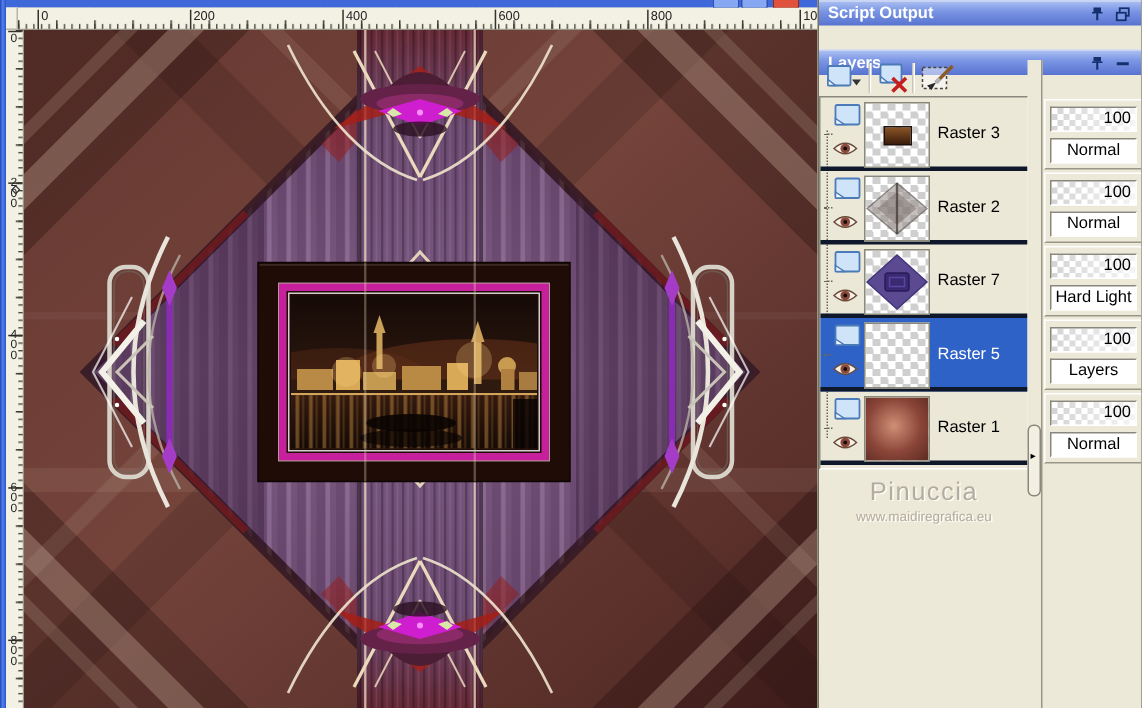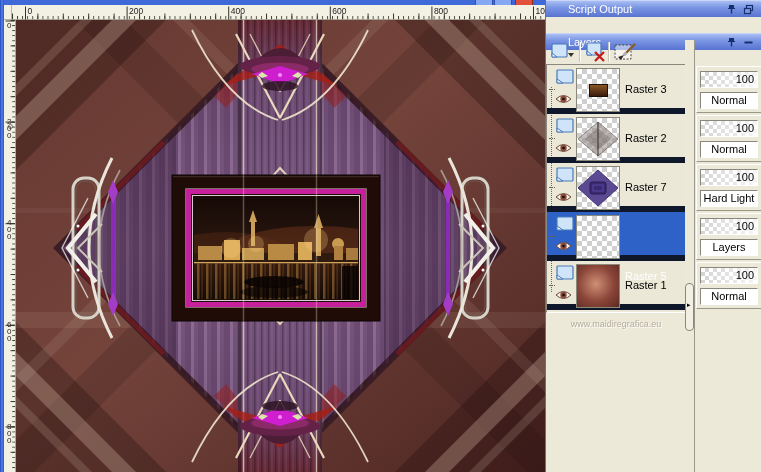--- a/index.html
+++ b/index.html
@@ -24,41 +24,41 @@
   .vlabel{position:absolute;left:3px;width:7px;font-size:8px;line-height:6.8px;
     word-break:break-all;color:#222;}
   .canvas-art{position:absolute;left:16px;top:20px;width:529px;height:452px;}
   .win-right-edge{position:absolute;left:545px;top:0;width:1px;height:472px;background:#74725f;}
 
   
   .right-panel{position:absolute;left:546px;top:0;width:215px;height:472px;background:#ece9d8;overflow:hidden;}
   .panel-titlebar{position:absolute;left:0;width:215px;height:17px;
     background:linear-gradient(to bottom,#a9bef2,#7b96e4 40%,#5773d0);
     border-top:1px solid #c8d4f8;box-sizing:border-box;
-    color:#fff;font-size:11px;font-weight:normal;line-height:16px;padding-left:22px;}
+    color:#fff;font-size:11px;font-weight:bold;line-height:16px;padding-left:6px;}
   .pt-script{top:0;}
   .pt-layers{top:21px;margin-top:12px;}
   .tb-icon{position:absolute;top:3px;width:11px;height:11px;cursor:pointer;}
   .tb-icon.i1{right:24px;}
   .tb-icon.i2{right:7px;}
 
   .layers-toolbar{position:absolute;left:0;top:40px;width:139px;height:24px;}
   .tool-btn{position:absolute;top:1px;width:26px;height:22px;}
   .tool-btn.b1{left:3px;}
   .tool-btn.b2{left:37px;}
   .tool-btn.b3{left:66px;}
   .tool-sep{position:absolute;top:2px;width:1px;height:20px;background:#c9c5b5;border-right:1px solid #fff;}
   .ts1{left:33px;} .ts2{left:62px;}
 
   .layer-list{position:absolute;left:0;top:64px;width:140px;height:249px;
     background:#ebe8d8;border:1px solid;border-color:#8a887c #fff #fff #8a887c;box-sizing:border-box;}
   .link-line{position:absolute;left:4px;top:22px;height:205px;width:0;border-left:1px dotted #66665a;}
-  .layer-row{position:relative;height:49px;border-bottom:6px solid #0f172a;box-sizing:border-box;}
+  .layer-row{position:relative;height:49px;border-bottom:3px solid #0f172a;box-sizing:border-box;}
   .layer-row.selected{background:#2e62c6;}
-  .layer-row.selected .layer-name{color:#fff;margin-top:40px;}
+  .layer-row.selected .layer-name{color:#fff;}
   .row-stub{position:absolute;left:2px;top:24px;width:6px;height:0;border-top:1px dotted #66665a;}
   .page-ic{position:absolute;left:9px;top:4px;width:19px;height:16px;}
   .eye-ic{position:absolute;left:8px;top:28px;width:17px;height:12px;}
   .thumb{position:absolute;left:29px;top:3px;width:42px;height:42px;border:1px solid #8a8878;
     background-color:#fff;
     background-image:conic-gradient(#cfcfcf 0 25%,#fff 0 50%,#cfcfcf 0 75%,#fff 0);
     background-size:10px 10px;overflow:hidden;}
   .layer-name{position:absolute;left:78px;top:18px;font-size:11px;color:#000;white-space:nowrap;}
   .t-frame{position:absolute;left:12px;top:15px;width:17px;height:11px;
     background:linear-gradient(#8a5526,#3a1c0c);border:1px solid #20100a;}
@@ -497,16 +497,17 @@
       <div class="blend-box">Layers</div>
     </div>
     <div class="op-group g4">
       <div class="opacity-bar">
         <span class="opacity-val">100</span>
       </div>
       <div class="blend-box">Normal</div>
     </div>
 
     <div class="watermark">
+      <div class="wm1">Pinuccia</div>
       <div class="wm2">www.maidiregrafica.eu</div>
     </div>
   </div>
 </div>
 
 </body></html>

